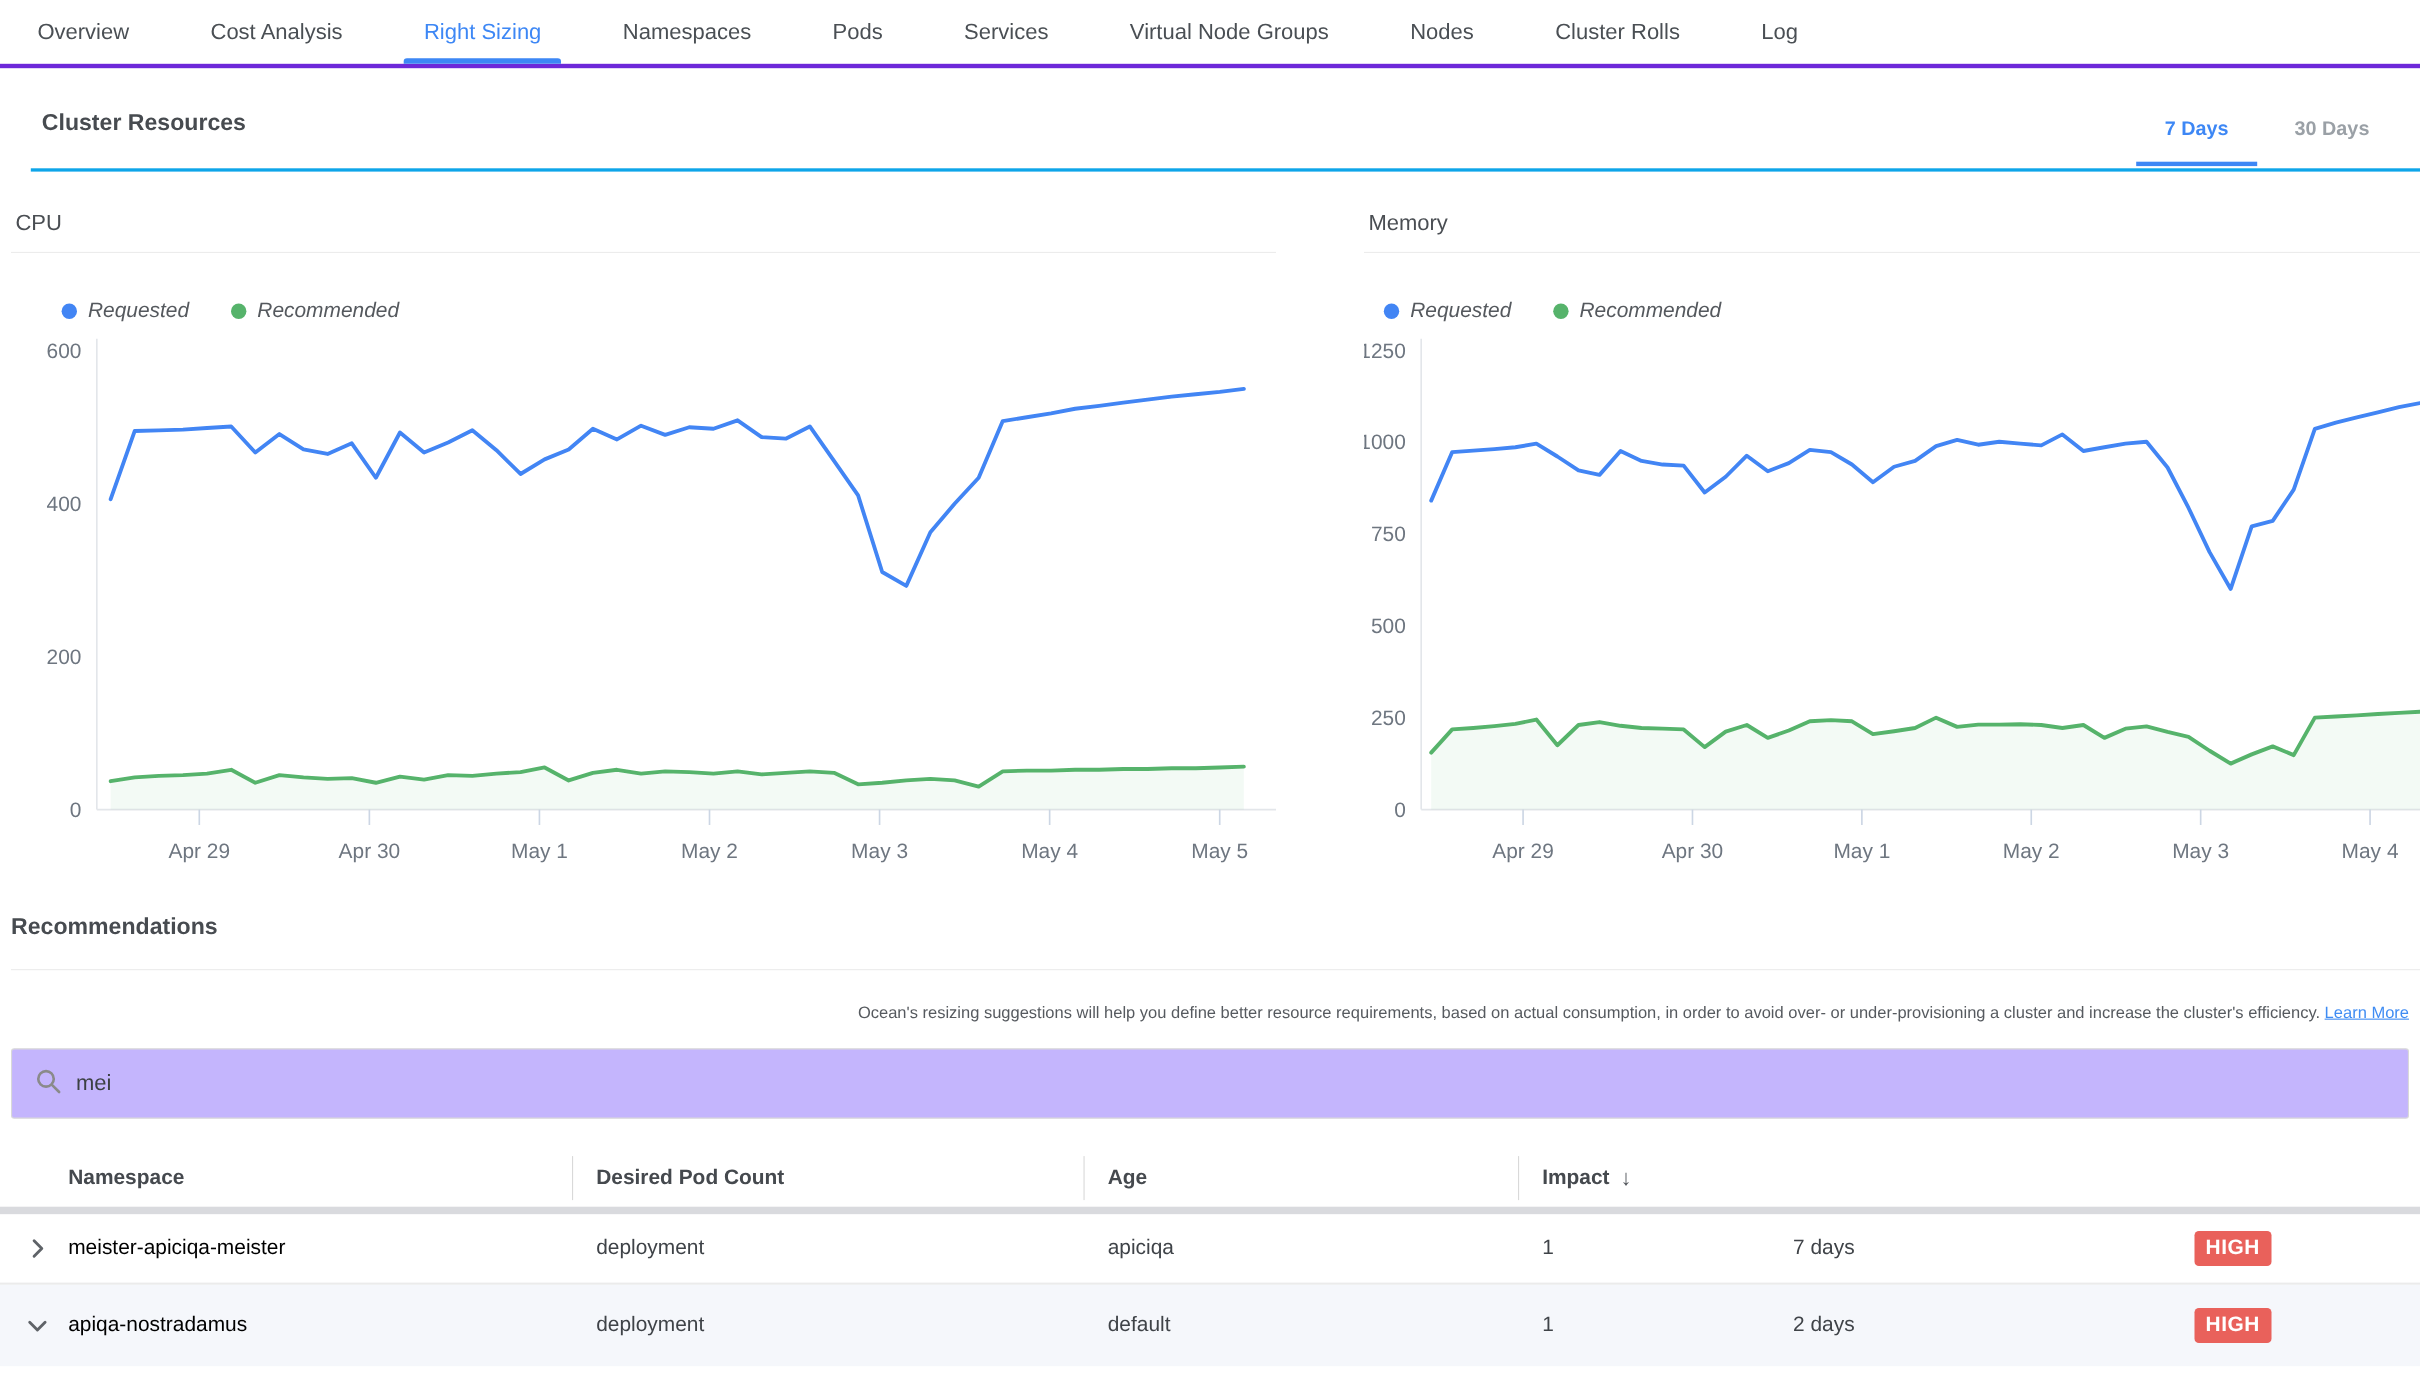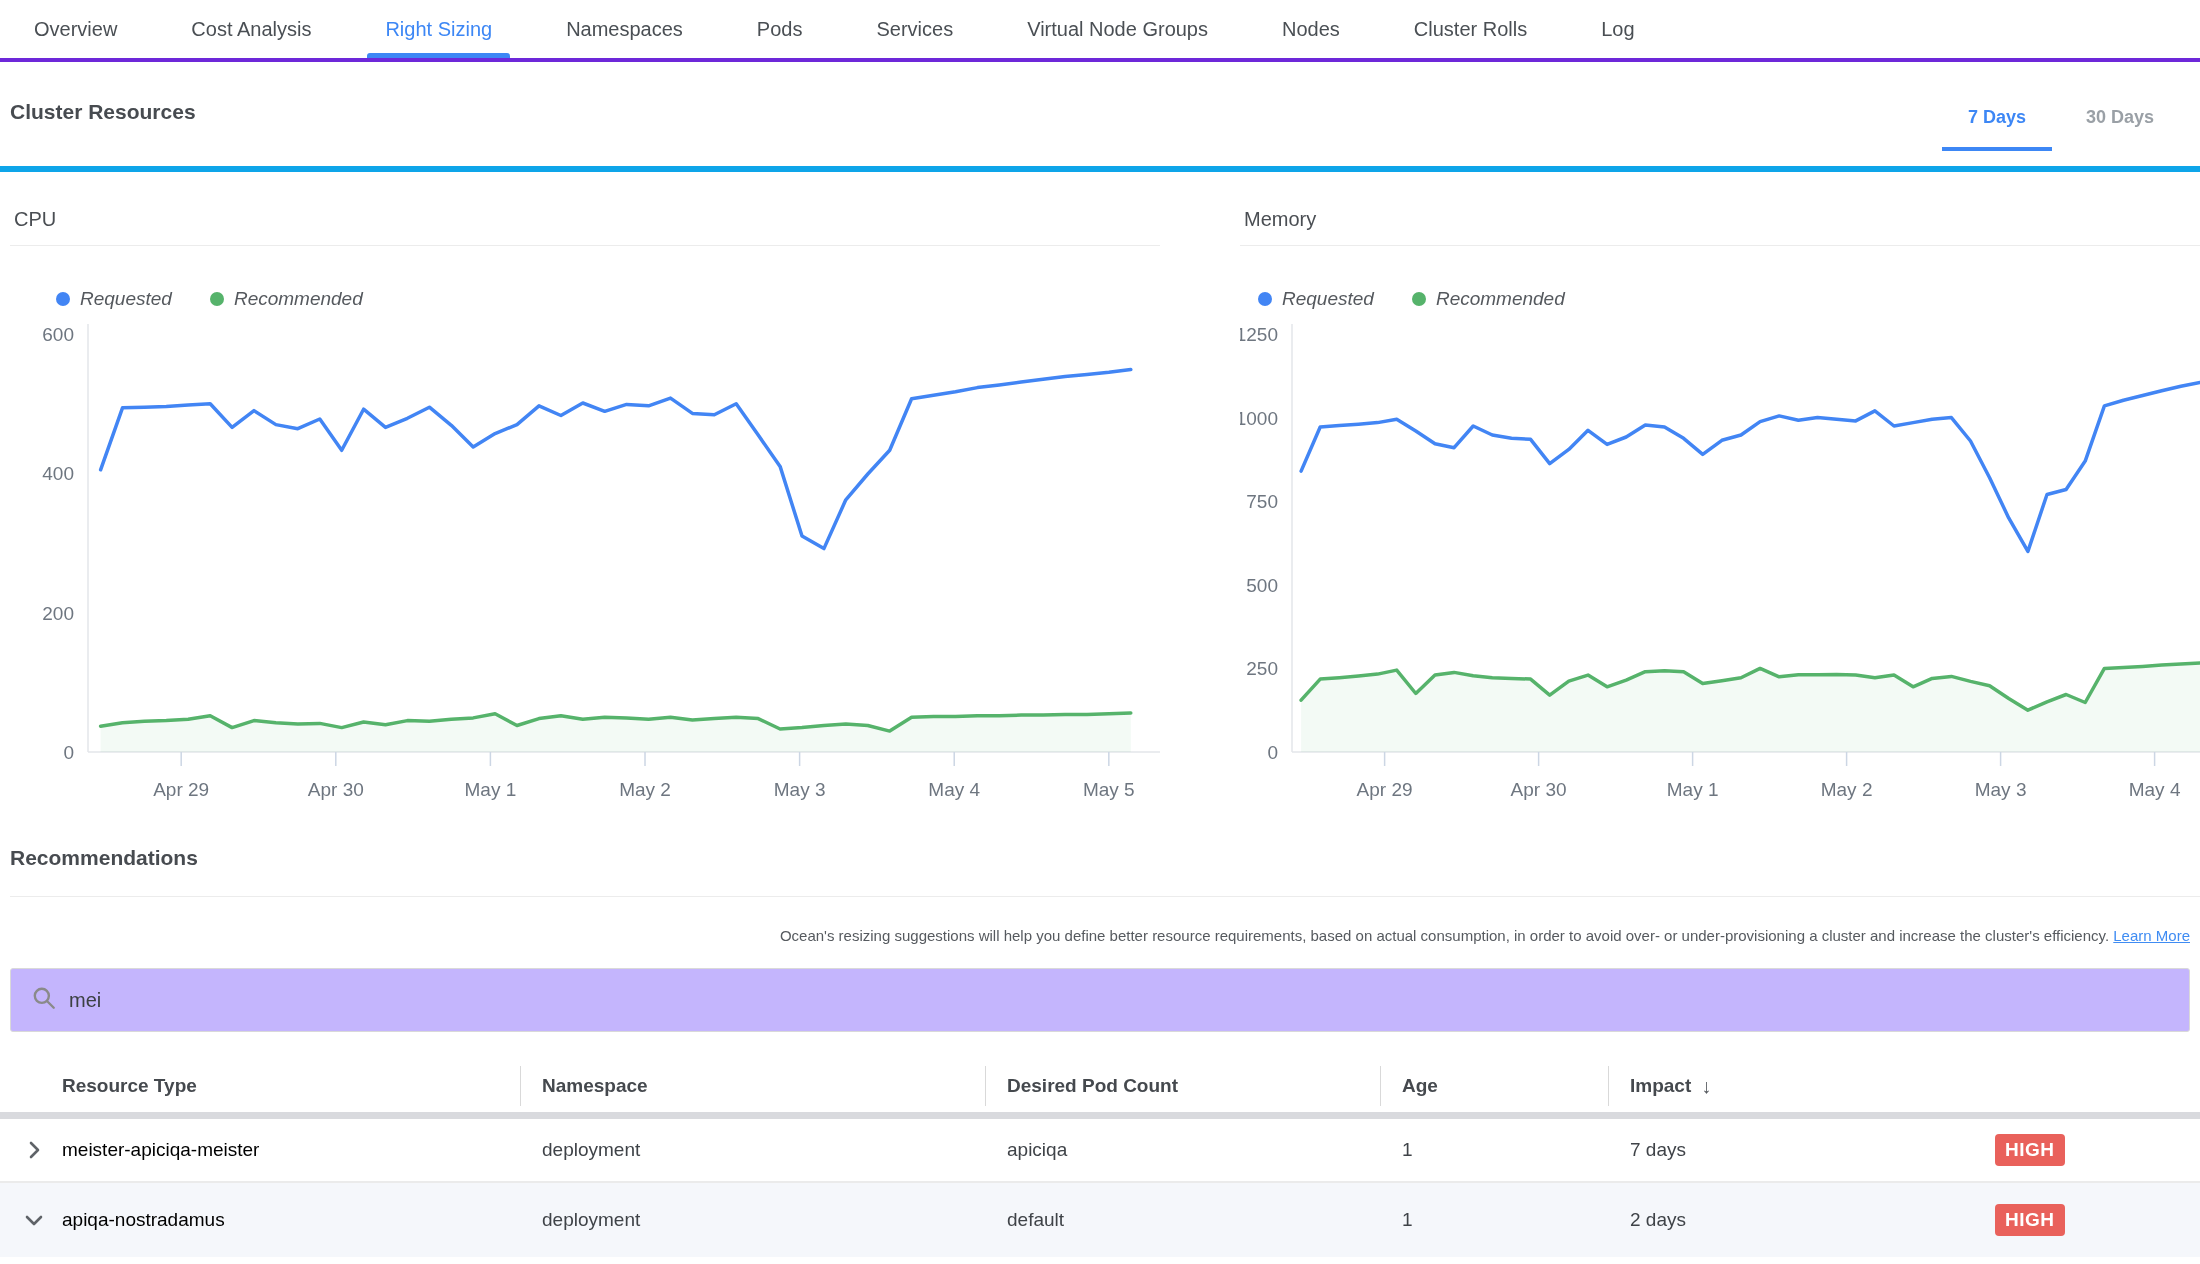--- a/index.html
+++ b/index.html
@@ -10,21 +10,21 @@
   .tabbar { display:flex; align-items:stretch; height:62px; border-bottom:4px solid #6d28d9;
     padding-left:28px; gap:62px; background:#fff; }
   .tab { position:relative; display:flex; align-items:center; font-size:20px; color:#4a4f54;
     cursor:pointer; padding:0 6px; white-space:nowrap; }
   .tab.active { color:#3d87f5; }
   .tab.active::after { content:""; position:absolute; left:-12px; right:-12px; bottom:0;
     height:5px; background:#3d87f5; border-radius:3px 3px 0 0; }
 
   
   .section-head { position:relative; display:flex; align-items:flex-end; justify-content:space-between;
-    padding:38px 0 16px 10px; border-bottom:6px solid #0ea5e9; }
+    padding:38px 0 3px 10px; border-bottom:3px solid #0ea5e9;margin-left:28px; }
   .section-head h1 { font-size:21px; font-weight:bold; color:#474b50; padding-bottom:26px; }
   .periods { display:flex; gap:4px; padding-right:18px; }
   .period { position:relative; font-size:18px; font-weight:bold; color:#9aa0a6; padding:0 28px 22px 28px; cursor:pointer; }
   .period.active { color:#3d87f5; }
   .period.active::after { content:""; position:absolute; left:2px; right:2px; bottom:-1px; height:4px; background:#3d87f5; }
 
   
   .charts { display:flex; gap:80px; padding:30px 0 0 10px; }
   .chart-panel { flex:0 0 1150px; }
   .chart-panel.mem { flex:0 0 960px; }
@@ -181,23 +181,20 @@
         <circle cx="10" cy="10" r="6.5" fill="none" stroke="#8a8a8a" stroke-width="2.2"></circle>
         <line x1="15" y1="15" x2="21" y2="21" stroke="#8a8a8a" stroke-width="2.2" stroke-linecap="round"></line>
       </svg>
   </span>
   <input type="text" value="mei" style="">
 </div>
 
 <div class="rtable">
   <div class="thead">
       <div class="th">
-        <span>Resource Type</span>
-      </div>
-      <div class="th">
         <span>Namespace</span>
       </div>
       <div class="th">
         <span>Desired Pod Count</span>
       </div>
       <div class="th">
         <span>Age</span>
       </div>
       <div class="th">
         <span>Impact</span>

